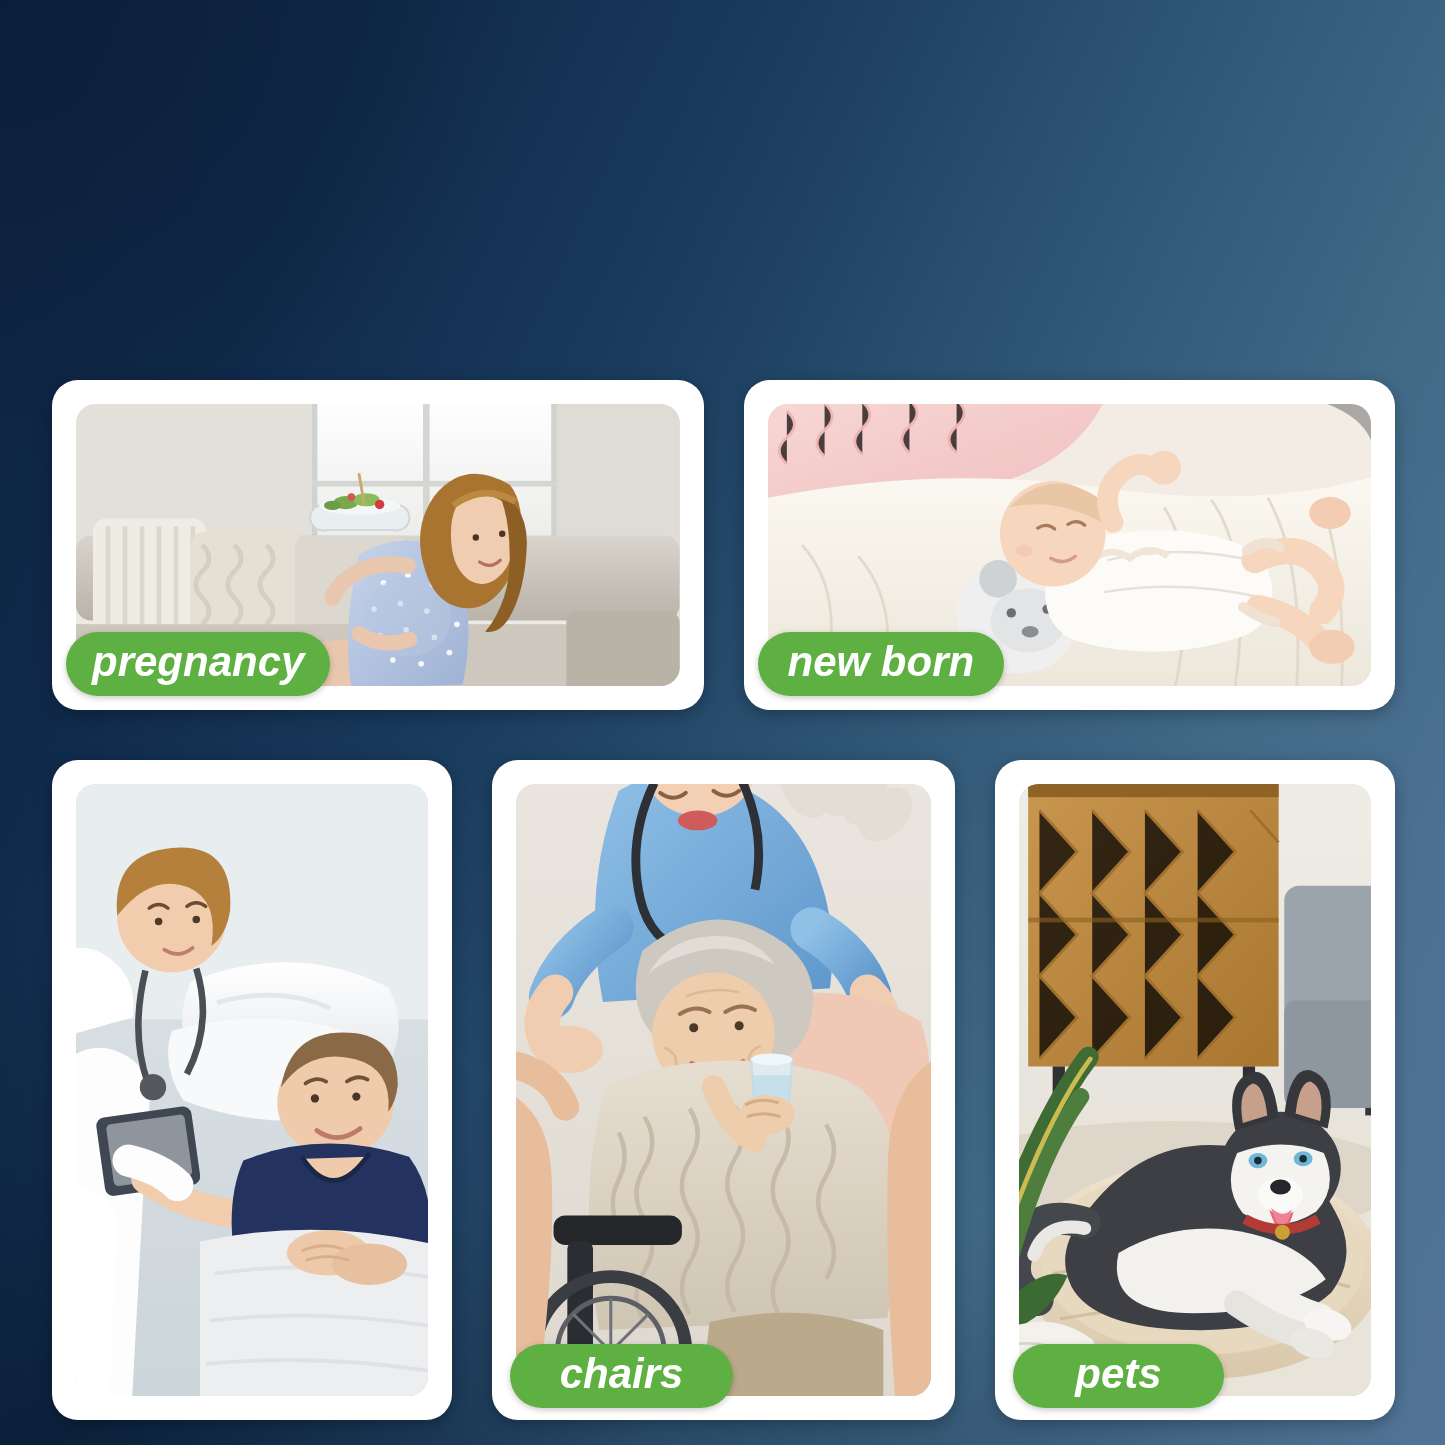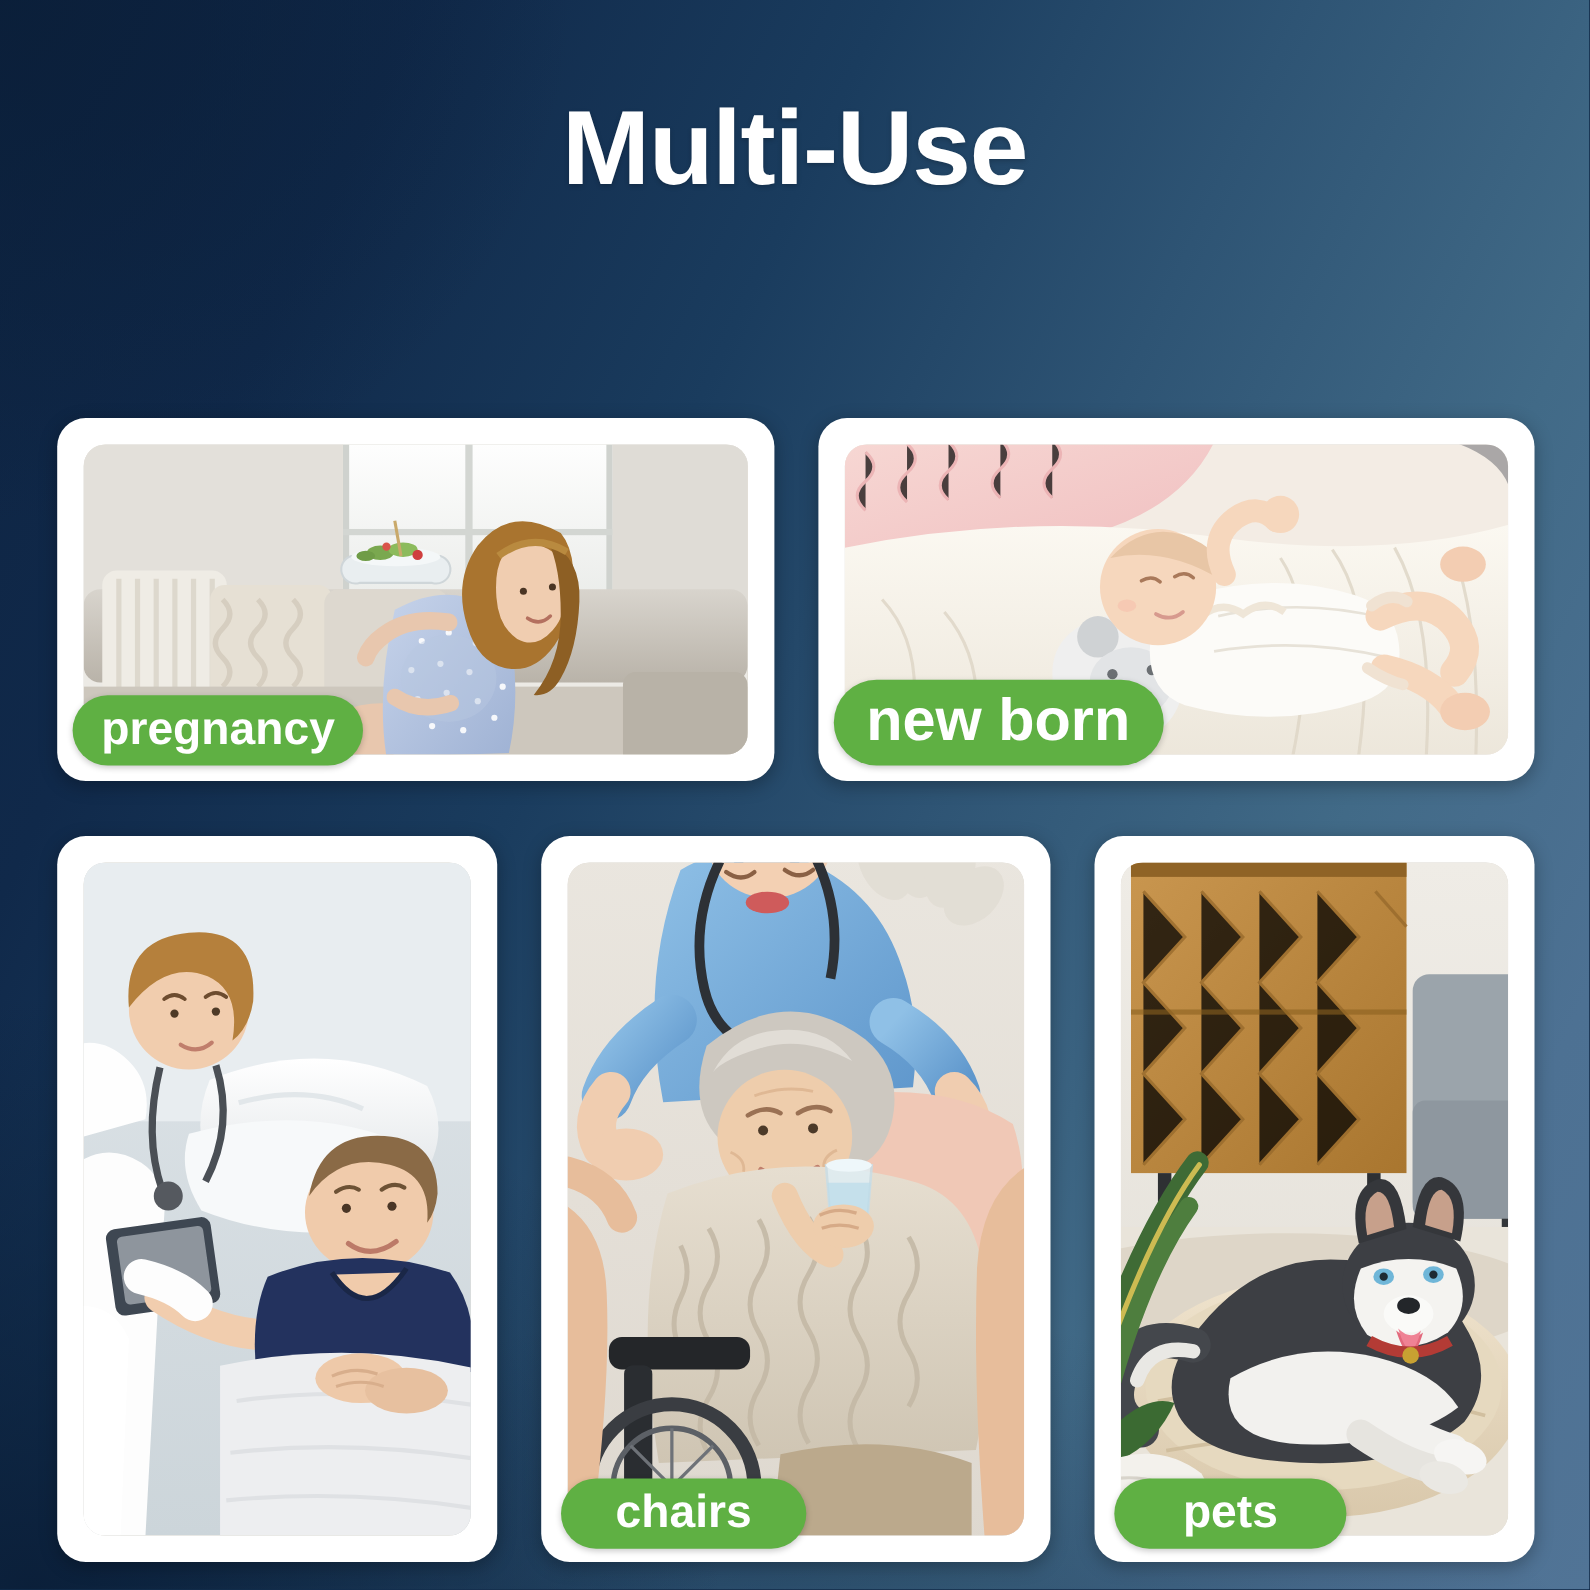--- a/index.html
+++ b/index.html
@@ -82,20 +82,21 @@
   }
 
   .card {
     position: relative;
     border-radius: 26px;
     background: #ffffff;
     padding: 24px;
     box-sizing: border-box;
     box-shadow: 0 4px 16px rgba(0,0,0,.28);
     overflow: hidden;
+    font-style: italic;
   }
   .card-top { flex: 1 1 0; height: 330px; }
   .card-bottom-1 { width: 416px; height: 660px; }
   .card-bottom-2 { width: 483px; height: 660px; }
   .card-bottom-3 { width: 416px; height: 660px; }
 
   .photo {
     position: relative;
     width: 100%;
     height: 100%;
@@ -120,21 +121,21 @@
     box-shadow: 0 2px 6px rgba(0,0,0,.22);
     z-index: 6;
   }
   .badge-pregnancy {
     left: 14px; bottom: 14px;
     font-size: 42px;
     padding: 6px 26px 10px 26px;
   }
   .badge-newborn {
     left: 14px; bottom: 14px;
-    font-size: 54px;
+    font-size: 42px;
     padding: 6px 30px 10px 30px;
     margin-top: 16px;
   }
   .badge-nursing {
     left: 14px; bottom: 12px;
     font-size: 42px;
     padding: 6px 34px 10px 34px;
   }
   .badge-chairs {
     left: 18px; bottom: 12px;
@@ -146,21 +147,20 @@
     font-size: 42px;
     padding: 6px 62px 10px 62px;
   }
 </style>
 </head>
 <body>
 
 <div id="poster">
 
   <div class="headline">
-    <span class="l1">Multi-Use</span>
   </div>
 
   <div class="row row-top">
 
     <div class="card card-top">
       <div class="photo">
         <svg viewBox="0 0 640 320" preserveAspectRatio="xMidYMid slice">
           <defs>
             <linearGradient id="pgWin" x1="0" y1="0" x2="0" y2="1">
               <stop offset="0%" stop-color="#ffffff"></stop>

